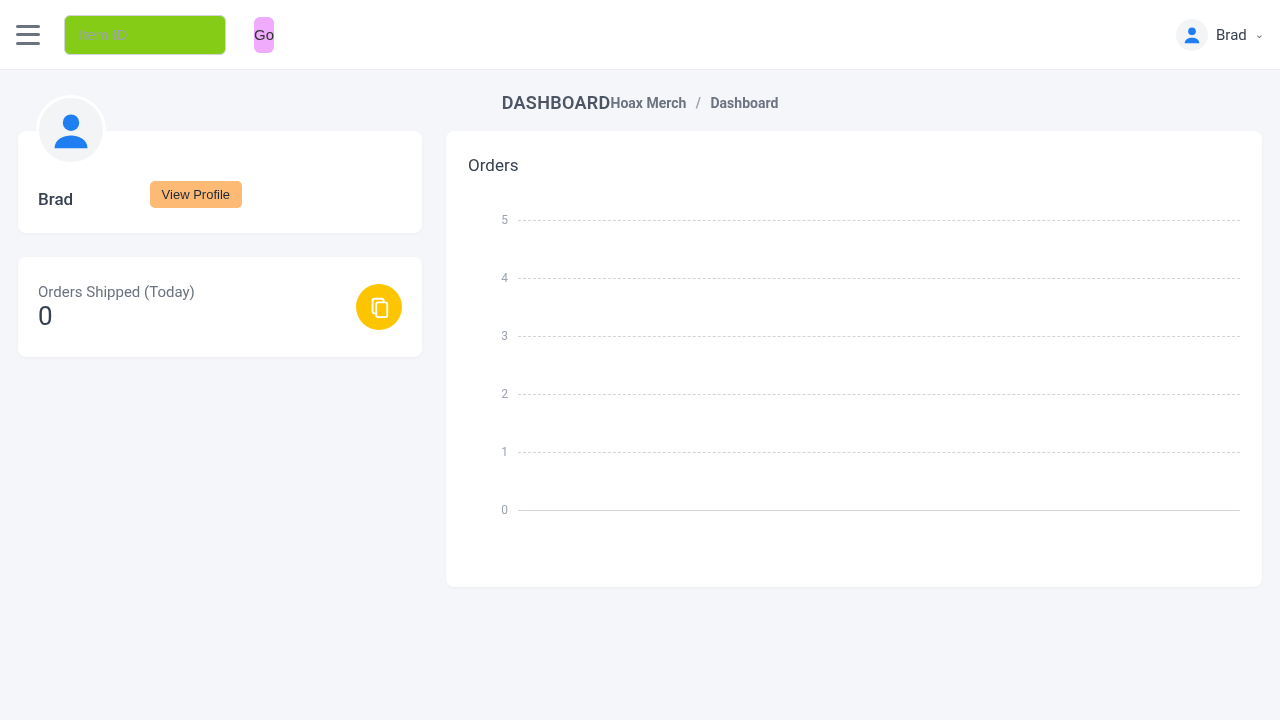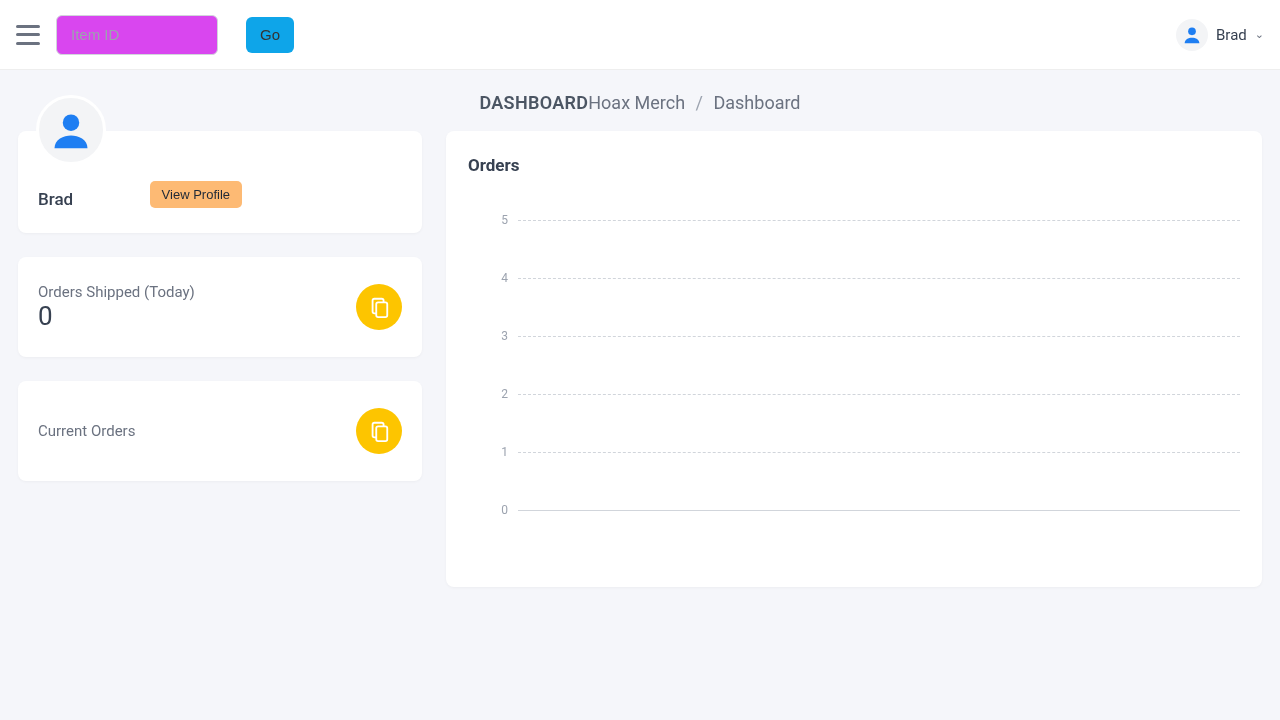--- a/index.html
+++ b/index.html
@@ -46,27 +46,28 @@
     background: #fff;
   }
   .search-box::placeholder { color: #9ca3af; }
   .itemid-box {
     width: 162px;
     height: 40px;
     border: 1px solid #d1d5db;
     border-radius: 6px;
     padding: 0 14px;
     font-size: 15px;
-    background: #d946ef;
+    margin-left: 8px;
+    background: #84cc16;
   }
   .itemid-box::placeholder { color: #9ca3af; }
   .go-btn {
     height: 36px;
-    padding: 0 14px;
-    background: #0ea5e9;
+    padding: 0 0;
+    background: #f0abfc;
     border: none;
     border-radius: 6px;
     font-size: 15px;
     color: #333;
     margin-left: 28px;
     cursor: pointer;
   }
   .header-spacer { flex: 1; }
   .user-menu {
     display: flex;
@@ -99,22 +100,23 @@
     justify-content: center;
     padding: 22px 18px 12px 18px;
   }
   .page-title {
     font-size: 18px;
     font-weight: 600;
     color: #4b5563;
     letter-spacing: 0.3px;
   }
   .breadcrumb {
-    font-size: 18px;
+    font-size: 14px;
     color: #6b7280;
+    font-weight: bold;
   }
   .breadcrumb .sep { margin: 0 6px; color: #9ca3af; }
 
   
   .content {
     display: flex;
     gap: 24px;
     padding: 6px 18px 18px 18px;
   }
   .left-col { width: 404px; display: flex; flex-direction: column; gap: 24px; }
@@ -201,21 +203,21 @@
     justify-content: center;
   }
 
   
   .orders-card {
     padding: 24px 22px 28px 22px;
     height: 456px;
   }
   .orders-title {
     font-size: 17px;
-    font-weight: 700;
+    font-weight: 400;
     color: #374151;
     margin-bottom: 28px;
   }
   .chart {
     position: relative;
     height: 330px;
     margin-left: 26px;
   }
   .chart-row {
     position: absolute;
@@ -295,31 +297,20 @@
         <div class="stat-value">0</div>
       </div>
       <div class="stat-icon">
         <svg width="22" height="22" viewBox="0 0 24 24" fill="none" stroke="#fff" stroke-width="2">
           <rect x="5" y="3" width="12" height="16" rx="2"></rect>
           <rect x="9" y="7" width="12" height="16" rx="2" fill="#fdc500" stroke="#fff"></rect>
         </svg>
       </div>
     </div>
 
-    <div class="card stat-card">
-      <div class="stat-left">
-        <div class="stat-label">Current Orders</div>
-      </div>
-      <div class="stat-icon">
-        <svg width="22" height="22" viewBox="0 0 24 24" fill="none" stroke="#fff" stroke-width="2">
-          <rect x="5" y="3" width="12" height="16" rx="2"></rect>
-          <rect x="9" y="7" width="12" height="16" rx="2" fill="#fdc500" stroke="#fff"></rect>
-        </svg>
-      </div>
-    </div>
   </div>
 
   <div class="right-col">
     <div class="card orders-card">
       <div class="orders-title">Orders</div>
       <div class="chart" id="orders-chart">
           <div class="chart-row" style="top: 300px;">
             <div class="chart-tick">0</div>
             <div class="chart-line solid"></div>
           </div>

